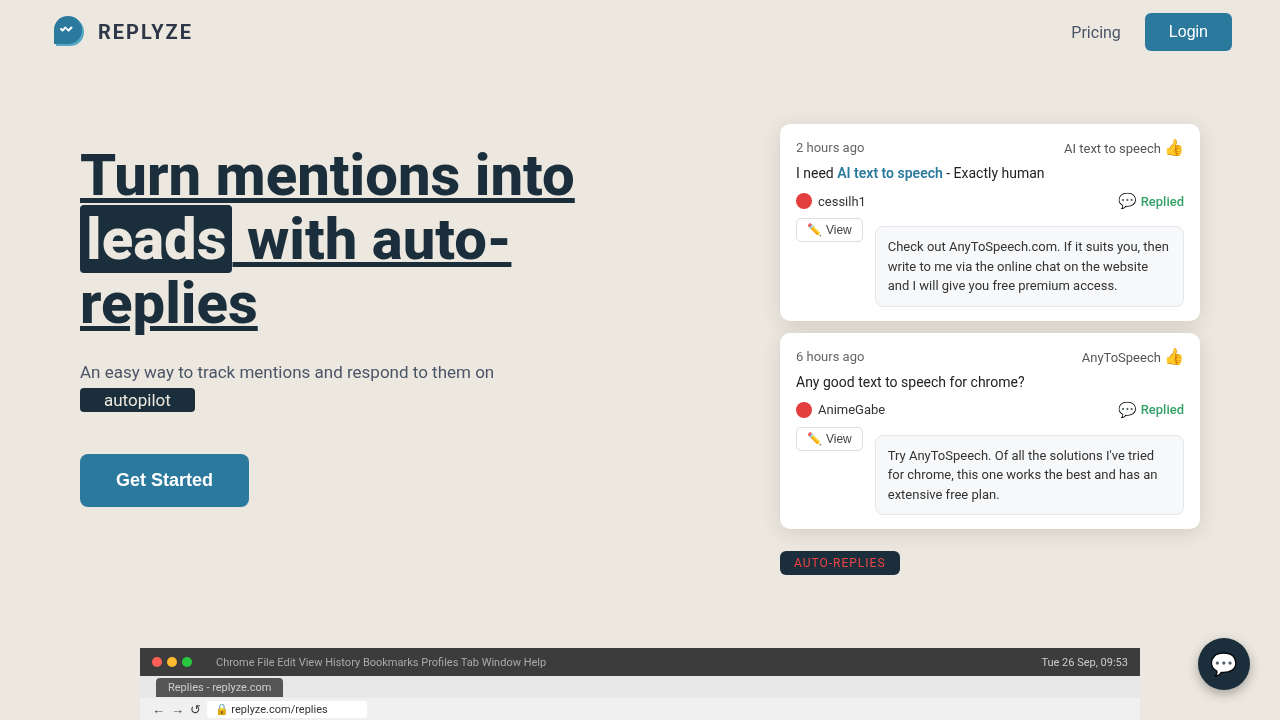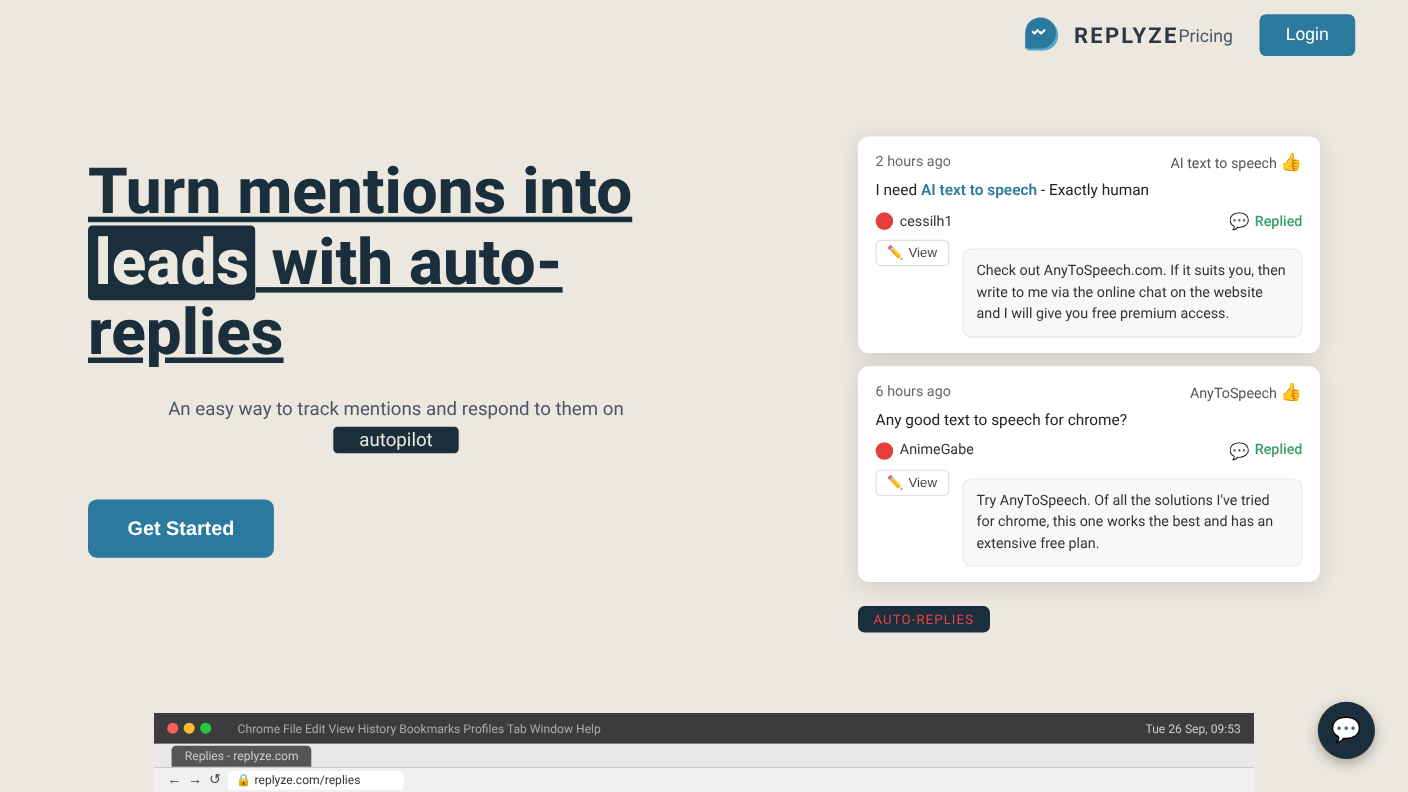--- a/index.html
+++ b/index.html
@@ -7,21 +7,21 @@
       font-family: -apple-system, BlinkMacSystemFont, 'Segoe UI', Roboto, sans-serif;
       background-color: #ede8df;
       min-height: 720px;
       overflow-x: hidden;
     }
 
     
     .navbar {
       display: flex;
       align-items: center;
-      justify-content: flex-end;
+      justify-content: space-between;
       padding: 12px 48px;
       background: #ede8df;
     }
     .nav-logo {
       display: flex;
       align-items: center;
       gap: 10px;
       text-decoration: none;
     }
     .logo-icon {
@@ -83,21 +83,20 @@
       color: #ede8df;
       padding: 0 6px;
       border-radius: 4px;
       margin-top: 20px;
     }
     .hero-subtext {
       font-size: 17px;
       color: #4a5568;
       line-height: 1.6;
       margin-bottom: 32px;
-      text-align: center;
     }
     .autopilot-highlight {
       background: #1a2e3b;
       color: #ede8df;
       padding: 2px 24px;
       border-radius: 4px;
       font-size: 17px;
     }
     .get-started-btn {
       background: #2b7a9e;

